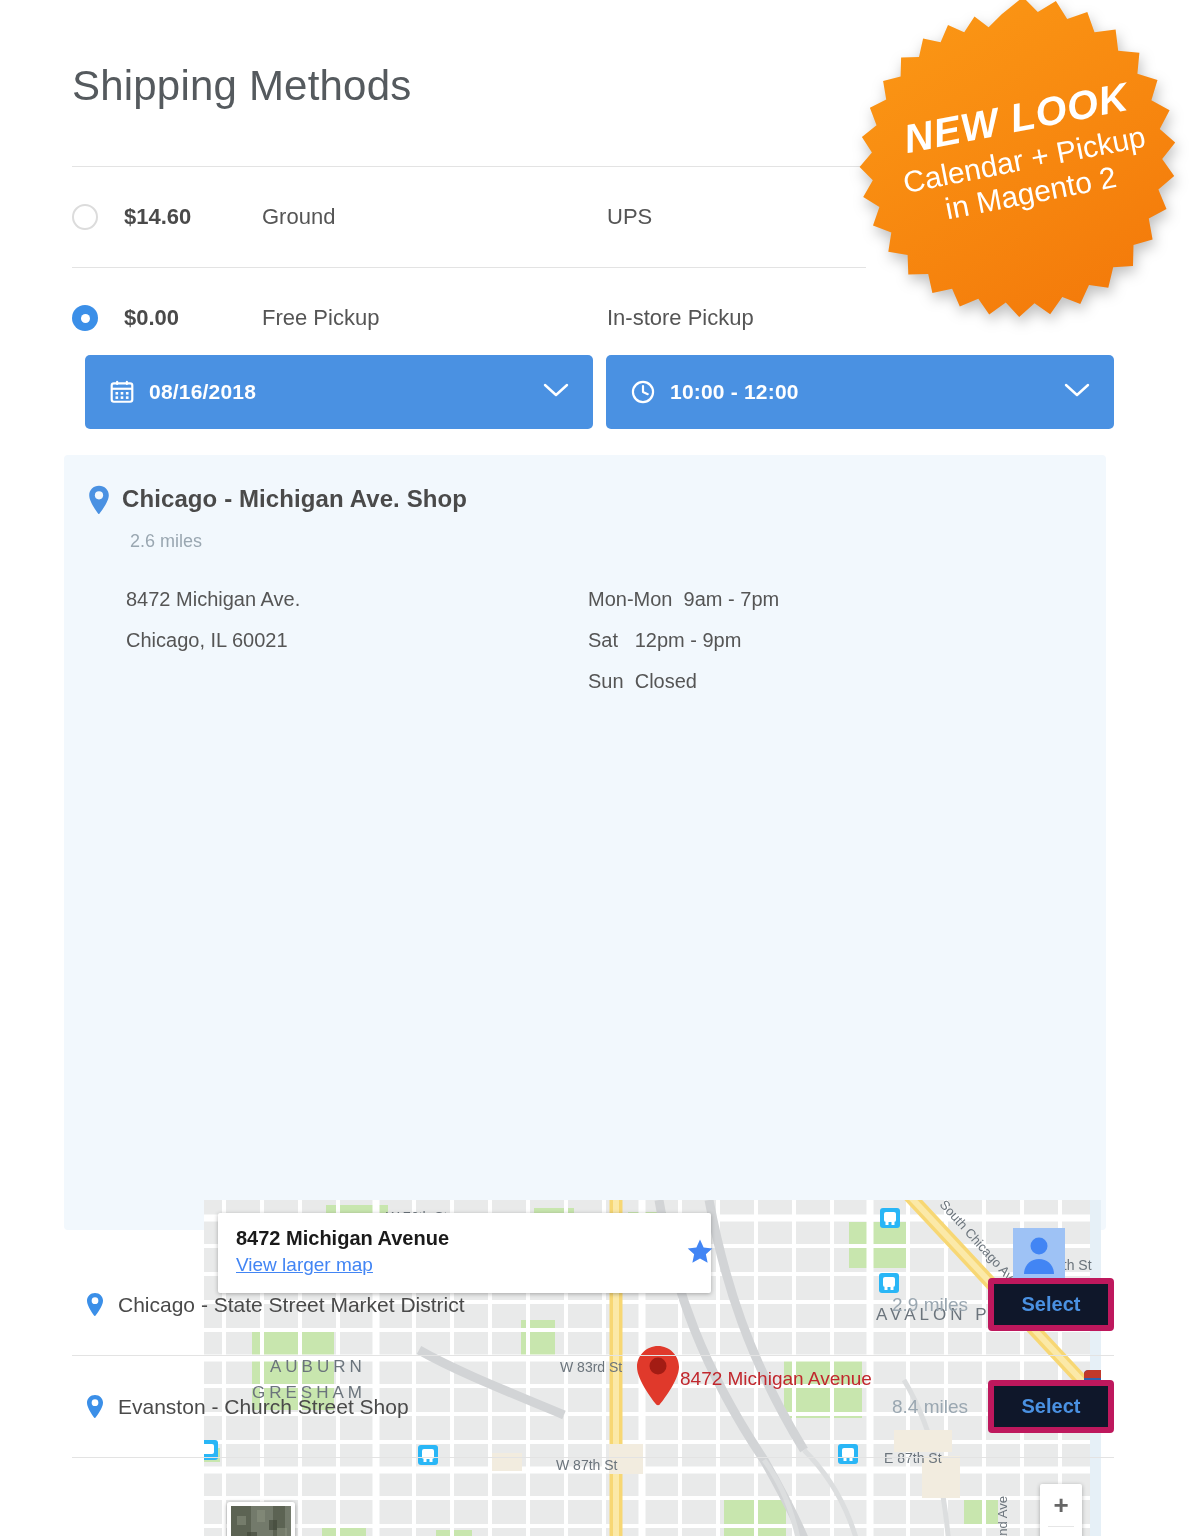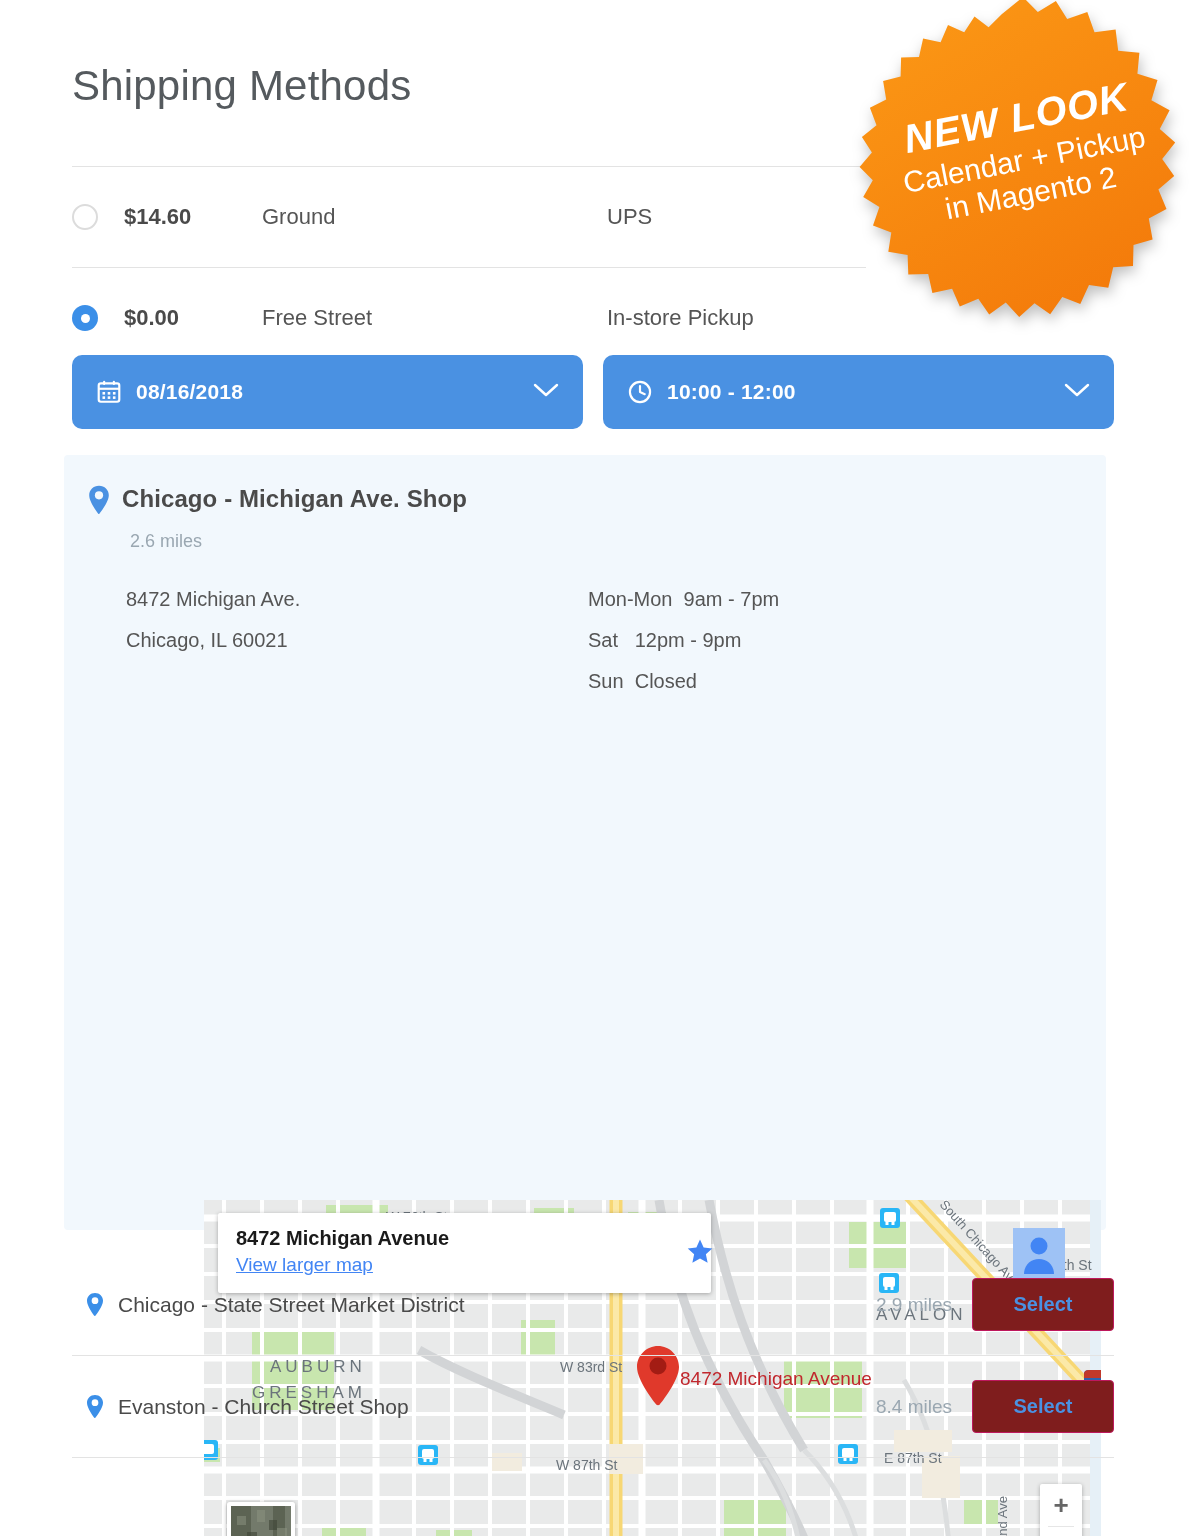--- a/index.html
+++ b/index.html
@@ -40,23 +40,23 @@
   .m-price { font-size: 22px; font-weight: bold; color: #4a4a4a; width: 138px; }
   .m-name  { font-size: 22px; font-weight: 400; color: #555; width: 345px; }
   .m-carrier { font-size: 22px; font-weight: 400; color: #555; }
 
   
   .selects {
     position: absolute; left: 72px; top: 355px;
     width: 1042px; display: flex; justify-content: space-between;
   }
   .sel {
-    height: 74px; border-radius: 10px; background: #4a91e2;
+    height: 74px; border-radius: 5px; background: #4a91e2;
     display: flex; align-items: center; padding: 0 22px 0 24px;
-    color: #fff; position: relative;
+    color: #fff; position: relative; margin-left: 13px;
   }
   .sel.date { width: 511px; }
   .sel.time { width: 511px; }
   .sel-ico { width: 26px; height: 26px; flex: 0 0 26px; margin-right: 14px; }
   .sel-val { font-size: 21px; font-weight: bold; letter-spacing: .2px; }
   .sel-caret { position: absolute; right: 24px; top: 50%; transform: translateY(-50%); }
 
   
   .store-panel {
     position: absolute; left: 64px; top: 455px;
@@ -111,22 +111,22 @@
     background: #9ec2f5;
   }
 
   
   .store-list { position: absolute; left: 72px; top: 1254px; width: 1042px; }
   .store-row { height: 101px; display: flex; align-items: center; position: relative; }
   .sr-pin { width: 18px; height: 25px; flex: 0 0 18px; margin-right: 14px; margin-left: 14px; }
   .sr-name { font-size: 21px; font-weight: normal; color: #4a4a4a; flex: 1; white-space: nowrap; }
   .sr-dist { font-size: 19px; color: #9aa7b1; margin-right: 20px; }
   .sr-btn {
-    width: 142px; height: 53px; border: 1px solid #be185d; border-radius: 4px;
-    background: #7f1d1d; color: #4a91e2; font-size: 20px; font-weight: bold;
+    width: 126px; height: 53px; border: 6px solid #be185d; border-radius: 4px;
+    background: #0f172a; color: #4a91e2; font-size: 20px; font-weight: bold;
     font-family: "Liberation Sans", sans-serif; cursor: pointer;
     display: flex; align-items: center; justify-content: center;
   }
 
   
   .badge {
     position: absolute; right: 12px; top: -12px;
     width: 330px; height: 330px;
     filter: drop-shadow(2px 6px 7px rgba(0,0,0,.25));
   }
@@ -159,21 +159,21 @@
       <div class="m-carrier">UPS</div>
     </div>
 
     <div class="hr"></div>
 
     <div class="method-row">
       <div class="radio-wrap">
         <div class="radio checked"></div>
       </div>
       <div class="m-price">$0.00</div>
-      <div class="m-name">Free Street</div>
+      <div class="m-name">Free Pickup</div>
       <div class="m-carrier">In-store Pickup</div>
     </div>
   </div>
 
   <div class="selects">
 
     <div class="sel date">
       <span class="sel-ico">
         <svg width="26" height="26" viewBox="0 0 24 24">
           <rect x="2.5" y="4" width="19" height="17" rx="2" fill="none" stroke="#fff" stroke-width="2"></rect>

